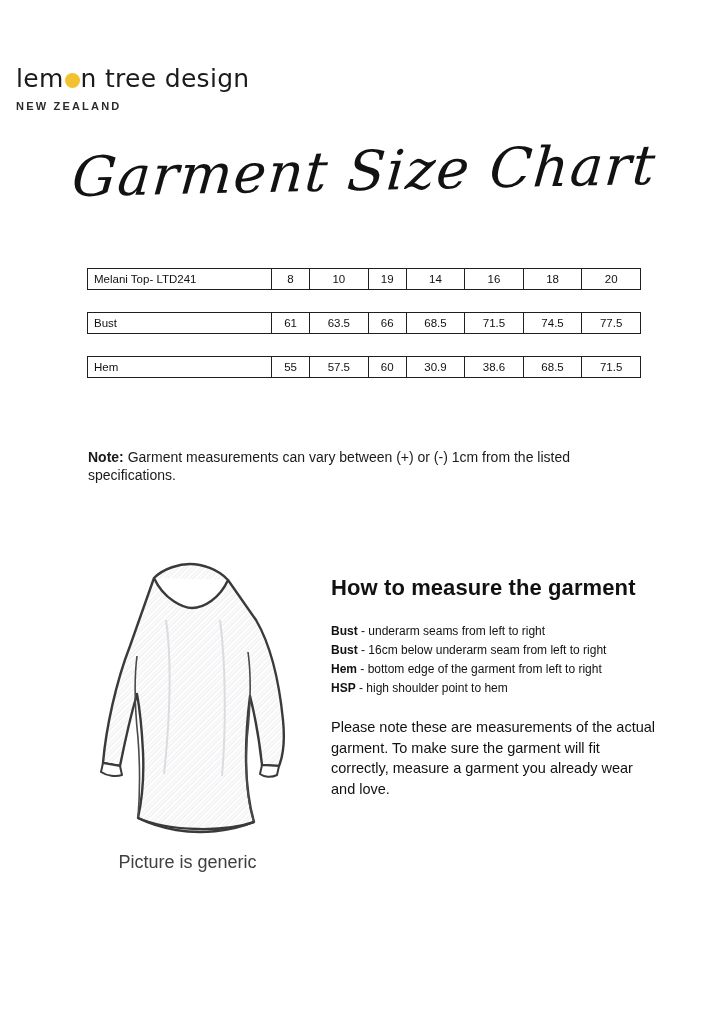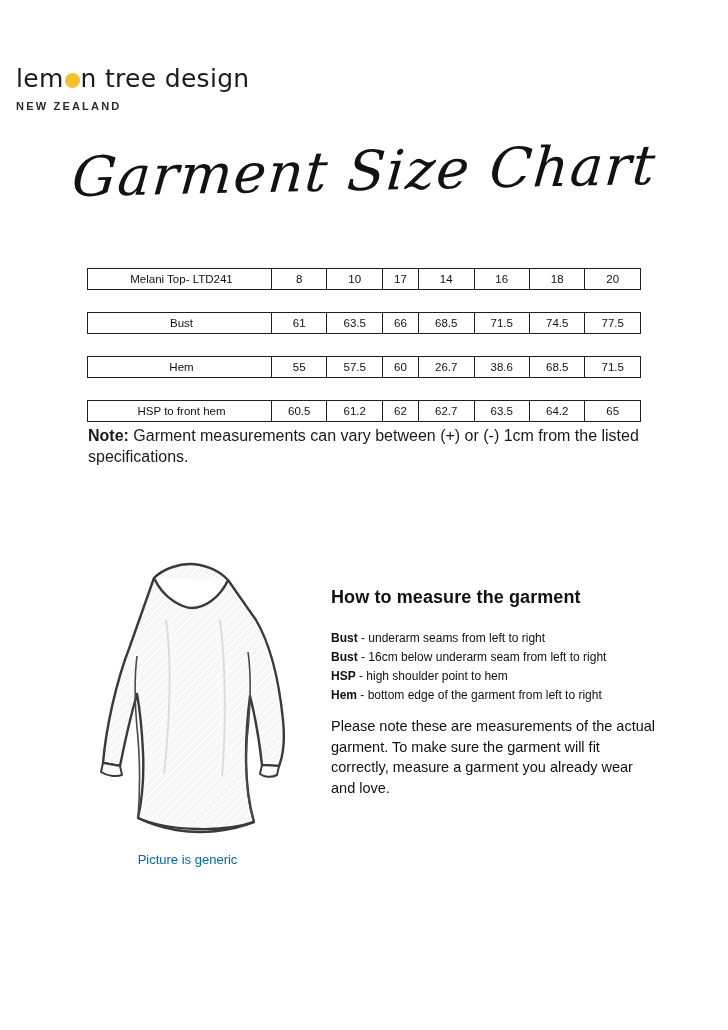--- a/index.html
+++ b/index.html
@@ -83,82 +83,82 @@
   .size-table td {
     border: 1px solid #1f1f1f;
     height: 20px;
     text-align: center;
     padding: 0 2px;
     font-family: "Liberation Sans", sans-serif;
     color: #111;
     white-space: nowrap;
   }
   .size-table td.rowlabel {
-    text-align: center;
+    text-align: left;
     padding-left: 6px;
     width: 175px;
   }
   .size-table tr.spacer td {
     border: none;
     height: 22px;
   }
 
   
   .note {
     position: absolute;
-    top: 426px;
+    top: 448px;
     left: 88px;
     width: 560px;
-    font-size: 16px;
+    font-size: 14px;
     color: #1a1a1a;
     line-height: 1.3;
   }
   .note b { font-weight: 700; }
 
   
   .garment {
     position: absolute;
     top: 560px;
     left: 80px;
     width: 215px;
     height: 290px;
   }
   .garment svg { display: block; }
   .caption {
     position: absolute;
     top: 852px;
     left: 80px;
     width: 215px;
     text-align: center;
-    font-size: 13px;
-    color: #0369a1;
+    font-size: 18px;
+    color: #404040;
   }
 
   
   .howto {
     position: absolute;
     top: 575px;
     left: 331px;
     width: 330px;
     color: #111;
   }
   .howto h2 {
-    margin: 12px 0 22px 0;
-    font-size: 18px;
+    margin: 0 0 22px 0;
+    font-size: 22px;
     font-weight: 700;
     letter-spacing: 0.1px;
   }
   .howto .line {
     font-size: 12px;
     line-height: 1.42;
     margin-bottom: 2px;
   }
   .howto .line b { font-weight: 700; }
   .howto .para {
-    margin-top: 12px;
+    margin-top: 20px;
     font-size: 14.5px;
     line-height: 1.42;
   }
 </style>
 </head>
 <body>
 
 <div class="brand">
   <div class="brand-name"><span>lem</span><span class="dot-o"></span><span>n tree design</span></div>
   <div class="brand-sub">NEW ZEALAND</div>
@@ -167,21 +167,21 @@
 <div class="title-wrap">
   <div class="title-script">Garment Size Chart</div>
 </div>
 
 <table class="size-table">
   <tbody>
     <tr>
       <td class="rowlabel">Melani Top- LTD241</td>
       <td>8</td>
       <td>10</td>
-      <td>17</td>
+      <td>19</td>
       <td>14</td>
       <td>16</td>
       <td>18</td>
       <td>20</td>
     </tr>
     <tr class="spacer">
         <td colspan="8"></td>
       </tr>
     <tr>
       <td class="rowlabel">Bust</td>
@@ -194,38 +194,28 @@
       <td>77.5</td>
     </tr>
     <tr class="spacer">
         <td colspan="8"></td>
       </tr>
     <tr>
       <td class="rowlabel">Hem</td>
       <td>55</td>
       <td>57.5</td>
       <td>60</td>
-      <td>26.7</td>
+      <td>30.9</td>
       <td>38.6</td>
       <td>68.5</td>
       <td>71.5</td>
     </tr>
     <tr class="spacer">
         <td colspan="8"></td>
       </tr>
-    <tr>
-      <td class="rowlabel">HSP to front hem</td>
-      <td>60.5</td>
-      <td>61.2</td>
-      <td>62</td>
-      <td>62.7</td>
-      <td>63.5</td>
-      <td>64.2</td>
-      <td>65</td>
-    </tr>
   </tbody>
 </table>
 
 <div class="note"><b>Note:</b><span> Garment measurements can vary between (+) or (-) 1cm from the listed specifications.</span></div>
 
 <div class="garment">
   <svg width="215" height="290" viewBox="0 0 215 290" xmlns="http://www.w3.org/2000/svg">
     <defs>
       <pattern id="knit" width="6" height="6" patternUnits="userSpaceOnUse" patternTransform="rotate(45)">
         <path d="M0 0 L0 6" stroke="#e2e2e6" stroke-width="1"></path>
@@ -273,20 +263,20 @@
 <div class="howto">
   <h2>How to measure the garment</h2>
 
   <div class="line">
     <b>Bust</b><span> - underarm seams from left to right</span>
   </div>
   <div class="line">
     <b>Bust</b><span> - 16cm below underarm seam from left to right</span>
   </div>
   <div class="line">
+    <b>Hem</b><span> - bottom edge of the garment from left to right</span>
+  </div>
+  <div class="line">
     <b>HSP</b><span> - high shoulder point to hem</span>
   </div>
-  <div class="line">
-    <b>Hem</b><span> - bottom edge of the garment from left to right</span>
-  </div>
 
   <div class="para">Please note these are measurements of the actual garment. To make sure the garment will fit correctly, measure a garment you already wear and love.</div>
 </div>
 
 </body></html>

